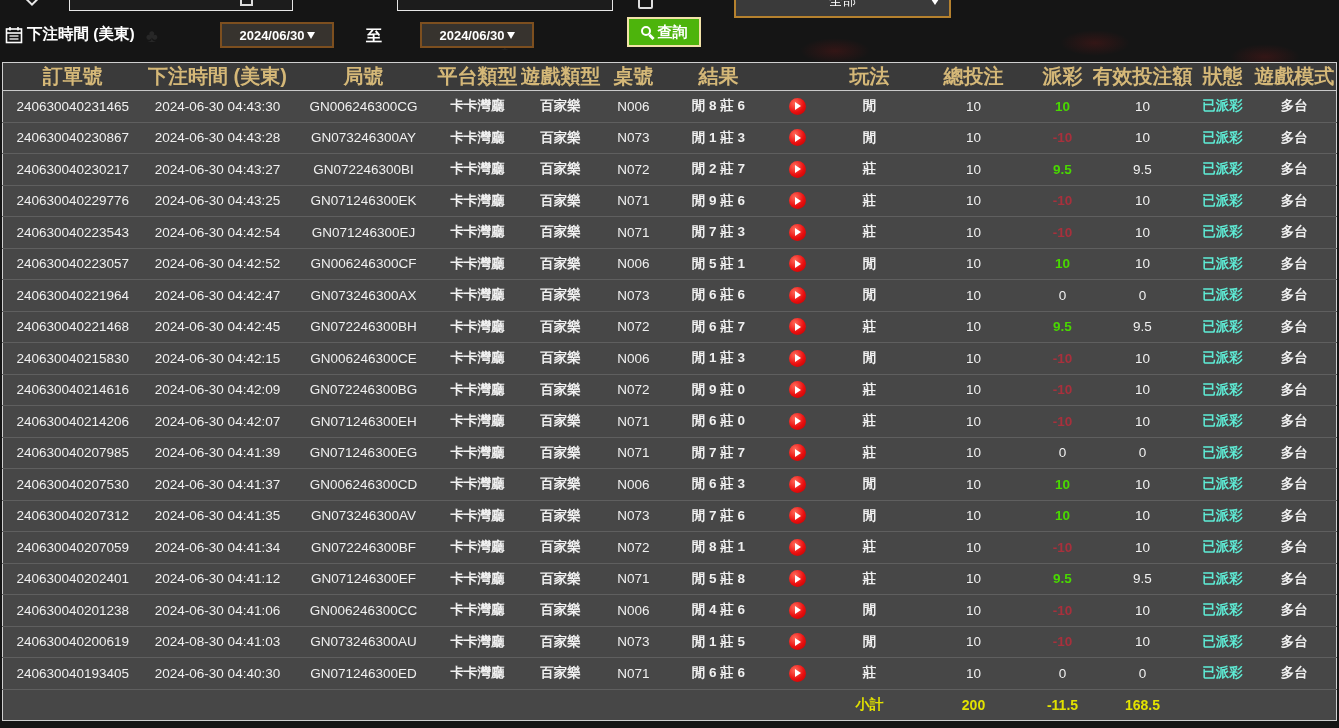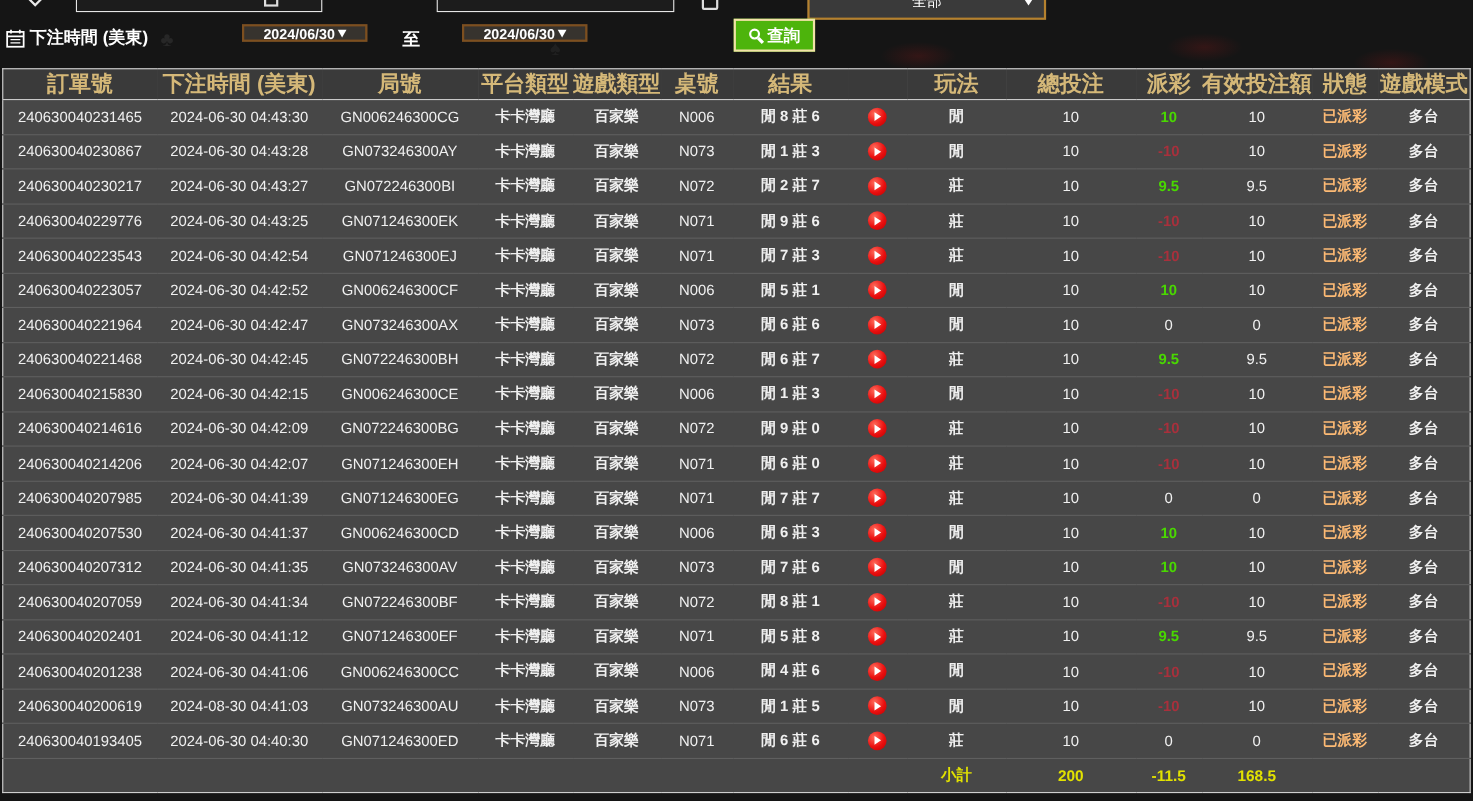--- a/index.html
+++ b/index.html
@@ -21,44 +21,44 @@
   .clip { position:absolute; left:638px; top:-9px; width:15px; height:18px; border:2px solid #ddd; border-radius:2px; }
   .dd   { position:absolute; left:734px; top:-16px; width:217px; height:34px; background:#3a3a3a;
           border:2px solid #b5812e; color:#fff; font-size:13.5px; display:flex; align-items:center;
           justify-content:center; cursor:pointer; }
   .dd .caret-sm { position:absolute; right:10px; top:50%; margin-top:-2px; width:0; height:0;
           border-top:6px solid #fff; border-left:4px solid transparent; border-right:4px solid transparent; }
 
   
   .bt-label { position:absolute; left:5px; top:24px; display:flex; align-items:center; gap:4px;
               color:#fff; font-size:15.5px; font-weight:700; }
-  .dsel { position:absolute; top:22px; width:114px; height:16px; background:#37332e; border:2px solid #7d4f1f;
+  .dsel { position:absolute; top:22px; width:114px; height:26px; background:#37332e; border:2px solid #7d4f1f;
           color:#fff; font-weight:700; font-size:13px; display:flex; align-items:center; justify-content:center;
           gap:2px; cursor:pointer; }
   .dsel .caret { width:0; height:0; border-top:7px solid #fff; border-left:4.5px solid transparent; border-right:4.5px solid transparent; }
   .dsel1 { left:220px; } .dsel2 { left:420px; }
   .to-label { position:absolute; left:366px; top:26px; color:#fff; font-size:16px; font-weight:700; }
   .search-btn { position:absolute; left:627px; top:17px; width:74px; height:30px; background:#4db40c;
           border:2px solid #f2e2a8; display:flex; align-items:center; justify-content:center; gap:4px;
-          color:#fff; font-size:15px; font-weight:700; cursor:pointer;margin-left:40px; }
+          color:#fff; font-size:15px; font-weight:700; cursor:pointer; }
   .mag { position:relative; width:13px; height:13px; display:inline-block; }
   .mag .ring { position:absolute; left:0; top:0; width:10px; height:10px; border:2px solid #fff; border-radius:50%; }
   .mag .handle { position:absolute; left:9px; top:8px; width:2.5px; height:6px; background:#fff; transform:rotate(-45deg); }
 
   
   table { position:absolute; left:2px; top:62px; width:1335px; height:659px; border-collapse:collapse;
           table-layout:fixed; background:#474747; border:1px solid #cfcfcf; }
   th { background:#3a3a3a; color:#d5b878; font-size:20px; font-weight:700; border-bottom:1px solid #c9c9c9;
        white-space:nowrap; overflow:hidden; }
   td { border-top:1px solid #5f5f5f; text-align:center; color:#f0f0f0; font-size:13.5px;
        white-space:nowrap; overflow:hidden; }
   td.cjk { font-weight:700; }
   td.pos { color:#49d800; font-weight:700; }
   td.neg { color:#a8303c; font-weight:700;margin-top:20px; }
-  td.st  { color:#fdba74; font-weight:700; }
+  td.st  { color:#5eead4; font-weight:700; }
   tr.sum td { color:#e2e200; font-weight:700; font-size:14px; }
   .play { display:inline-block; width:17px; height:17px; border-radius:50%; position:relative; cursor:pointer;
           background:radial-gradient(circle at 35% 30%, #ff6a5a, #ea0f0f 55%, #b80000); vertical-align:middle; }
   .play .tri { position:absolute; left:6px; top:4.5px; width:0; height:0;
           border-left:6px solid #fff; border-top:4px solid transparent; border-bottom:4px solid transparent; }
 </style>
 </head>
 <body>
 
 <div class="page">

